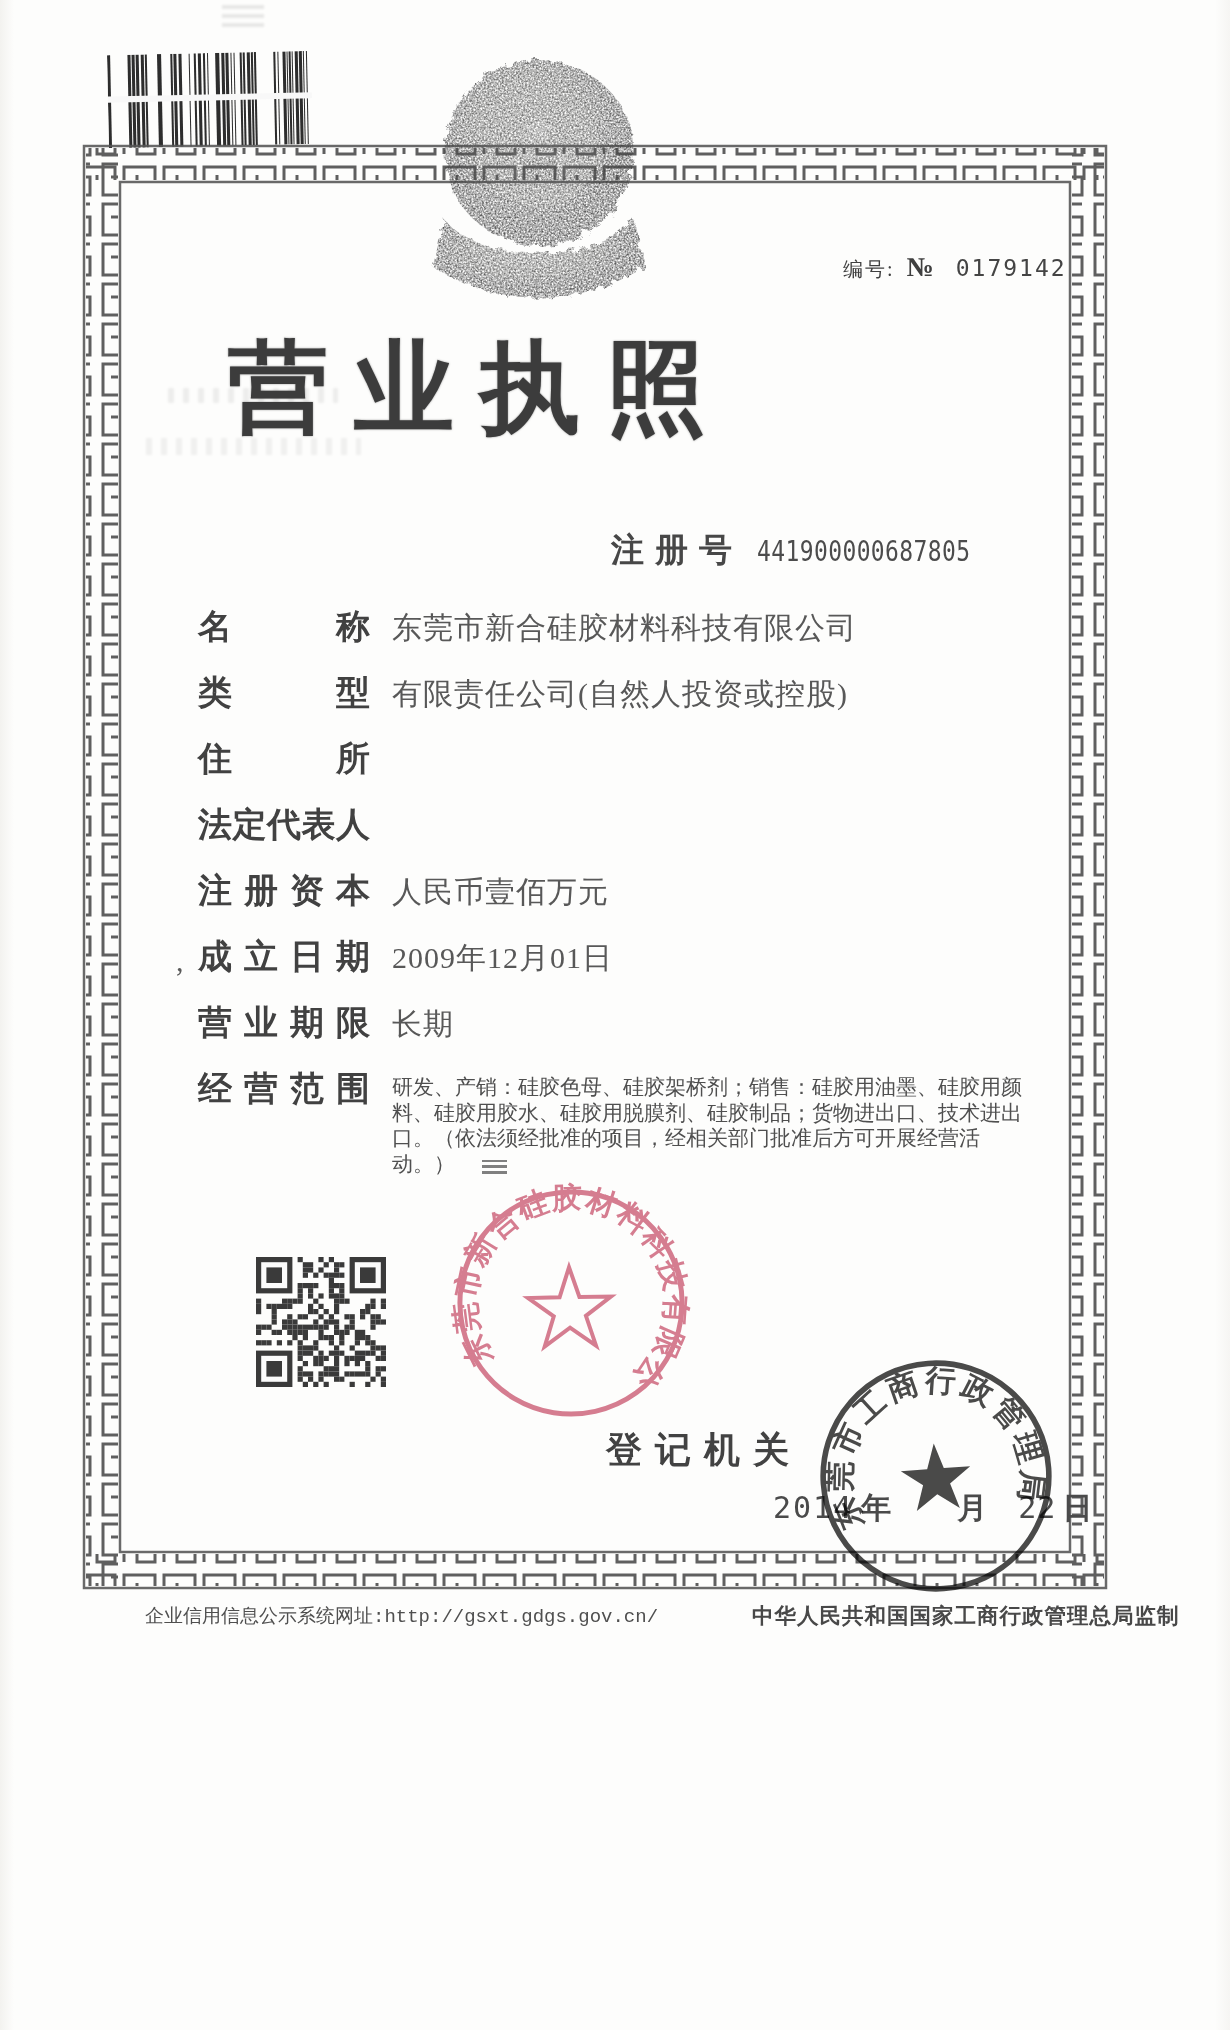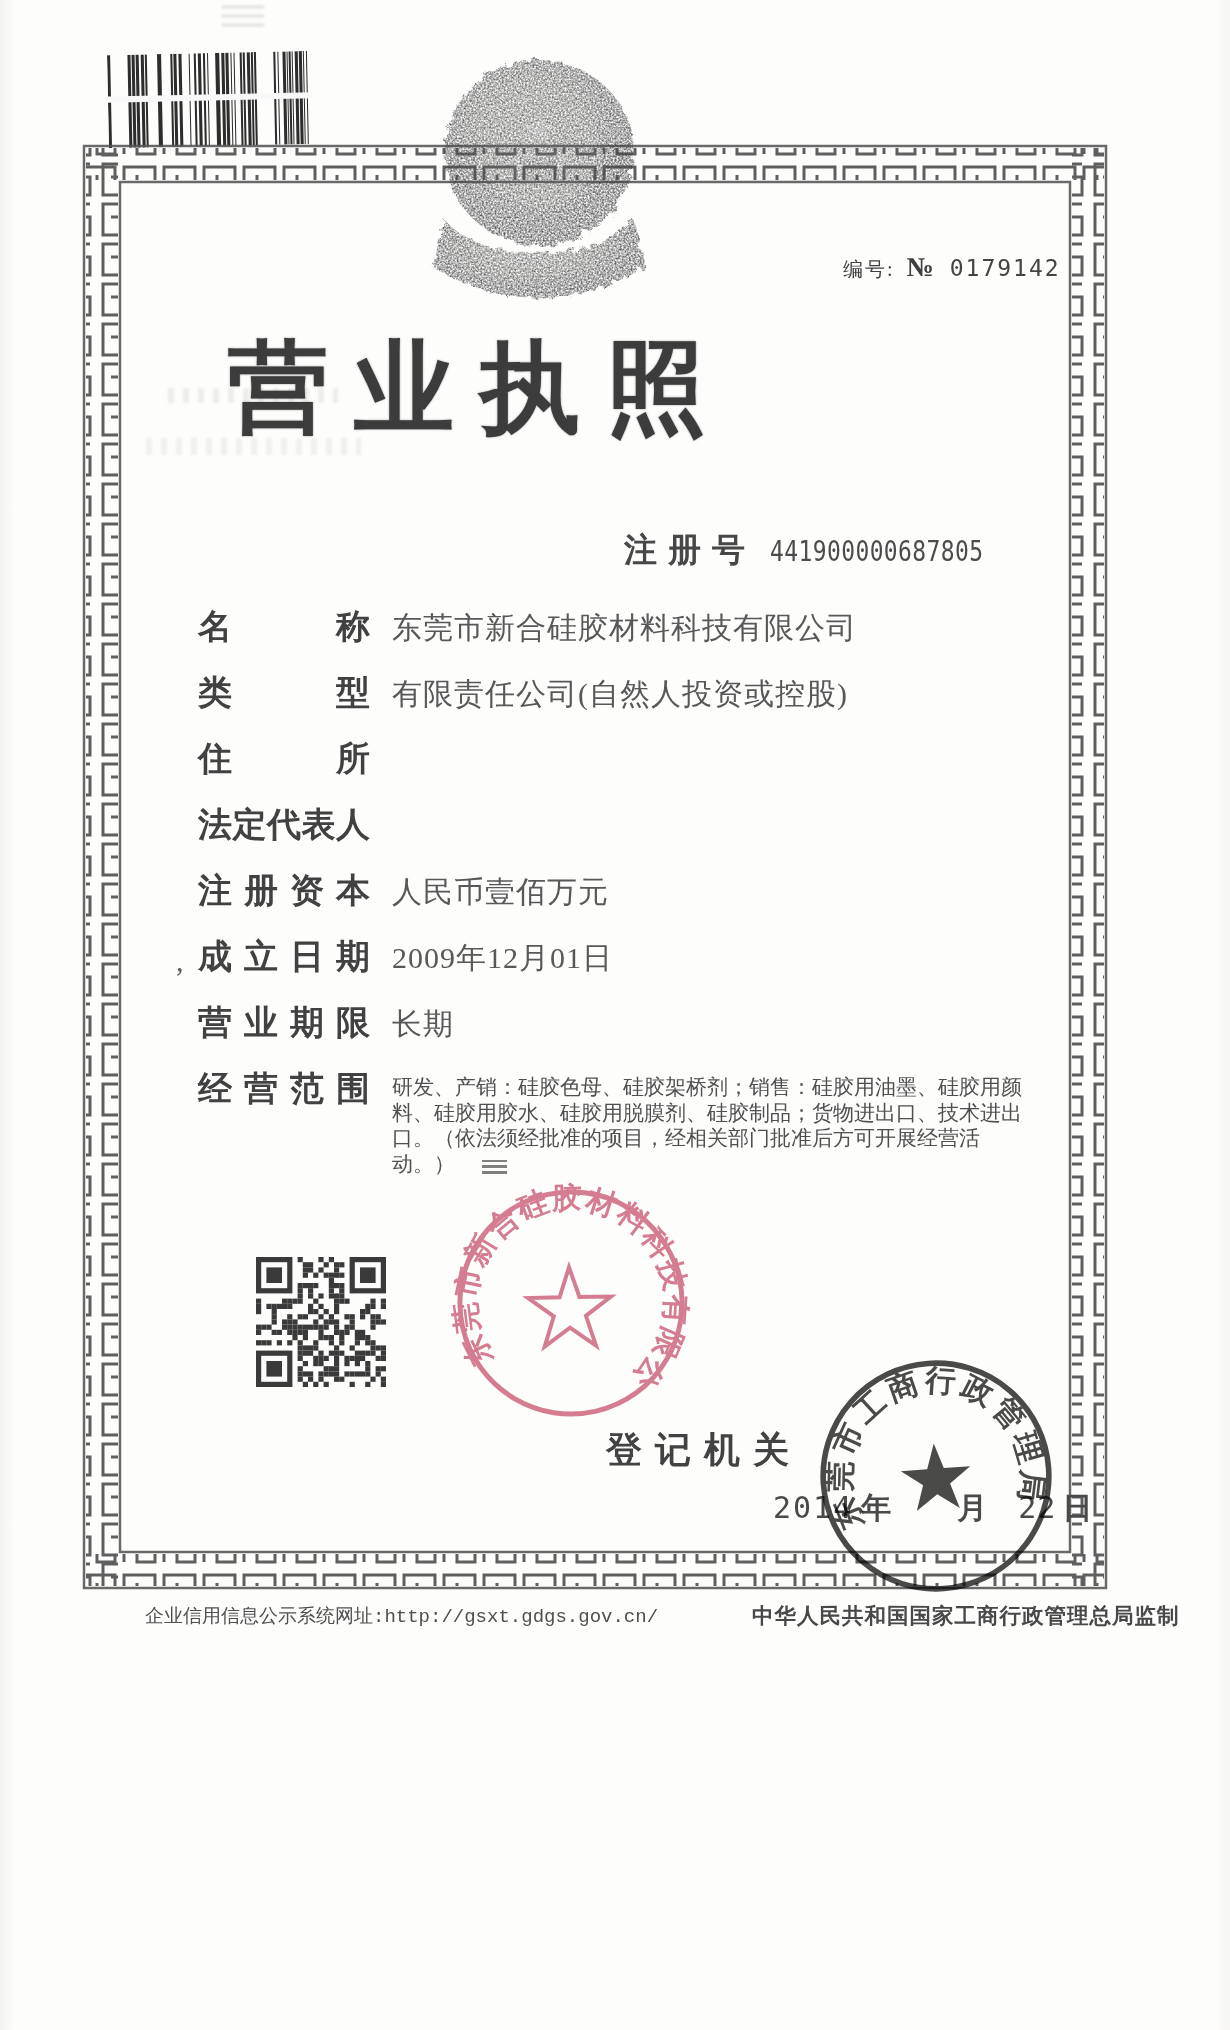--- a/index.html
+++ b/index.html
@@ -20,31 +20,31 @@
   .barcode{position:absolute;left:108px;top:53px;width:204px;height:96px;transform:rotate(-1.2deg);opacity:.92;}
   .barcode svg{width:100%;height:100%;}
   .emblem{position:absolute;left:388px;top:54px;width:302px;height:256px;z-index:3;opacity:.95;}
   .emblem svg{width:100%;height:100%;}
 
   .border-frame{position:absolute;left:0;top:0;width:1230px;height:2030px;z-index:2;pointer-events:none;opacity:.88;}
 
   .serial-line{position:absolute;left:843px;top:252px;z-index:4;display:flex;align-items:baseline;color:#3f3f3f;}
   .serial-prefix{font-size:20px;letter-spacing:2px;}
   .serial-symbol{font-size:27px;font-weight:700;margin-left:12px;}
-  .serial-digits{font-size:23px;margin-left:16px;letter-spacing:2px;color:#444;}
+  .serial-digits{font-size:23px;margin-left:22px;letter-spacing:2px;color:#444;}
 
   .doc-title{
     position:absolute;left:228px;top:336px;z-index:4;
     font-size:100px;font-weight:900;letter-spacing:26px;line-height:1.05;
     color:#3c3c3c;text-shadow:0 0 2px rgba(50,50,50,.55);
     white-space:nowrap;
   }
 
   .regno-line{position:absolute;left:611px;top:528px;z-index:4;display:flex;align-items:baseline;}
-  .regno-label{font-size:33px;letter-spacing:11px;color:#474747;font-weight:600;margin-left:13px;}
+  .regno-label{font-size:33px;letter-spacing:11px;color:#474747;font-weight:600;}
   .regno-value{font-size:28px;margin-left:14px;color:#4c4c4c;letter-spacing:.5px;display:inline-block;transform:scaleX(.82);transform-origin:left center;}
 
   
   .fields{position:absolute;left:198px;top:604px;width:850px;z-index:4;}
   .frow{display:flex;align-items:flex-start;height:66px;}
   .frow:last-child{height:auto;}
   .flabel{
     width:172px;flex:0 0 172px;font-size:34px;line-height:46px;
     color:#414141;font-weight:600;
   }

